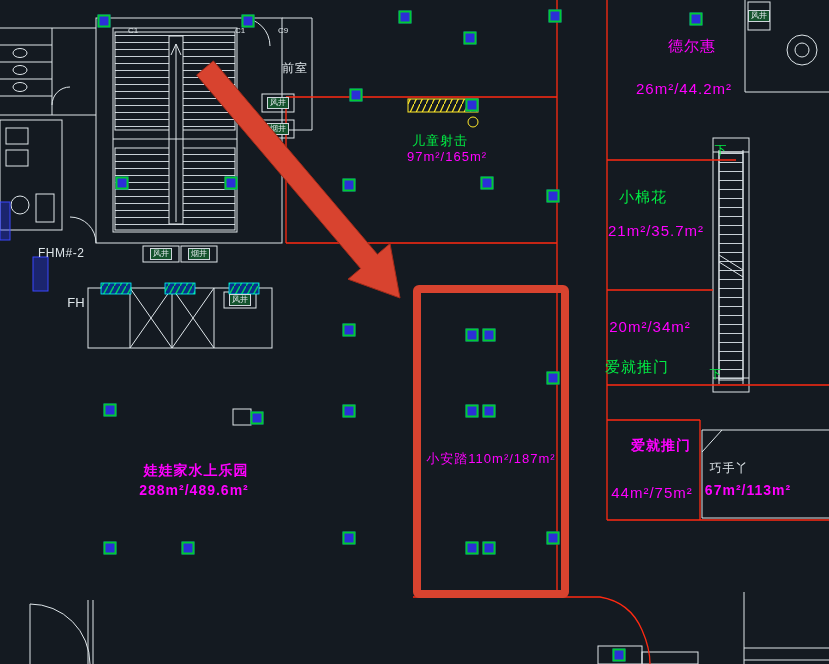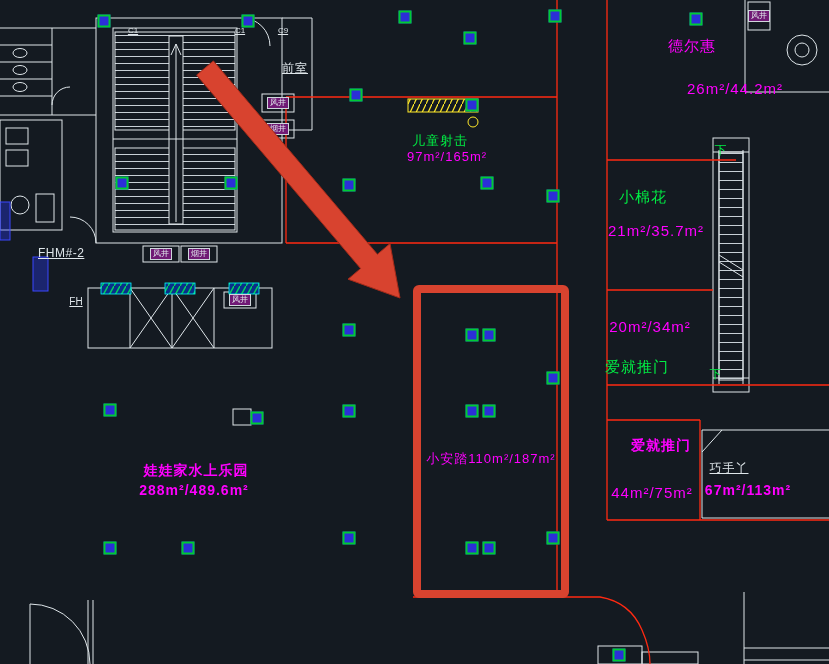--- a/index.html
+++ b/index.html
@@ -5,29 +5,29 @@
   html,body{margin:0;padding:0;background:#0d1116;}
   .canvas{
     position:relative;width:829px;height:664px;background:#141a21;overflow:hidden;
     font-family:"Liberation Sans", sans-serif;
   }
   .layer{position:absolute;left:0;top:0;width:829px;height:664px;}
   .lbl{position:absolute;transform:translate(-50%,-50%);white-space:nowrap;line-height:1;letter-spacing:1px;}
   .lbl-tl{position:absolute;white-space:nowrap;line-height:1;letter-spacing:0.5px;}
   .magenta{color:#ff00ff;}
   .green{color:#00ee44;}
-  .white{color:#dfe6ea;text-decoration:underline;}
+  .white{color:#dfe6ea;}
   .fs8{font-size:8px;letter-spacing:0;}
-  .fs9{font-size:10px;letter-spacing:0;}
+  .fs9{font-size:13px;letter-spacing:0;}
   .fs10{font-size:12px;}
   .fs12{font-size:12px;}
   .fs13{font-size:13px;}
   .fs14{font-size:14px;font-weight:bold;}
   .fs15{font-size:15px;}
-  .boxlbl{border:1px solid #cfd6dc;background:#701a75;padding:1px 2px;color:#dfe6ea;}
+  .boxlbl{border:1px solid #cfd6dc;background:#14532d;padding:1px 2px;color:#dfe6ea;}
   .marker{
     position:absolute;width:13px;height:13px;box-sizing:border-box;
     border:2px solid #00cc33;background:#2b2fd8;transform:translate(-50%,-50%);
   }
 </style>
 </head>
 <body>
 
 <div class="canvas">
 
@@ -147,21 +147,21 @@
   <div class="lbl boxlbl fs8" style="left:240px;top:300px">风井</div>
   <div class="lbl boxlbl fs8" style="left:759px;top:16px">风井</div>
 
   <div class="lbl-tl white fs10" style="left:38px;top:247px">FHM#-2</div>
   <div class="lbl white fs9" style="left:76px;top:302px">FH</div>
 
   <div class="lbl green fs12" style="left:721px;top:150px">下</div>
   <div class="lbl green fs12" style="left:716px;top:374px">下</div>
 
   <div class="lbl magenta fs15" style="left:692px;top:45px">德尔惠</div>
-  <div class="lbl magenta fs15" style="left:735px;top:88px">26m²/44.2m²</div>
+  <div class="lbl magenta fs15" style="left:684px;top:88px">26m²/44.2m²</div>
 
   <div class="lbl green fs13" style="left:440px;top:140px">儿童射击</div>
   <div class="lbl magenta fs13" style="left:447px;top:156px">97m²/165m²</div>
 
   <div class="lbl green fs15" style="left:643px;top:196px">小棉花</div>
   <div class="lbl magenta fs15" style="left:656px;top:230px">21m²/35.7m²</div>
 
   <div class="lbl magenta fs15" style="left:650px;top:326px">20m²/34m²</div>
   <div class="lbl green fs15" style="left:637px;top:366px">爱就推门</div>
 

